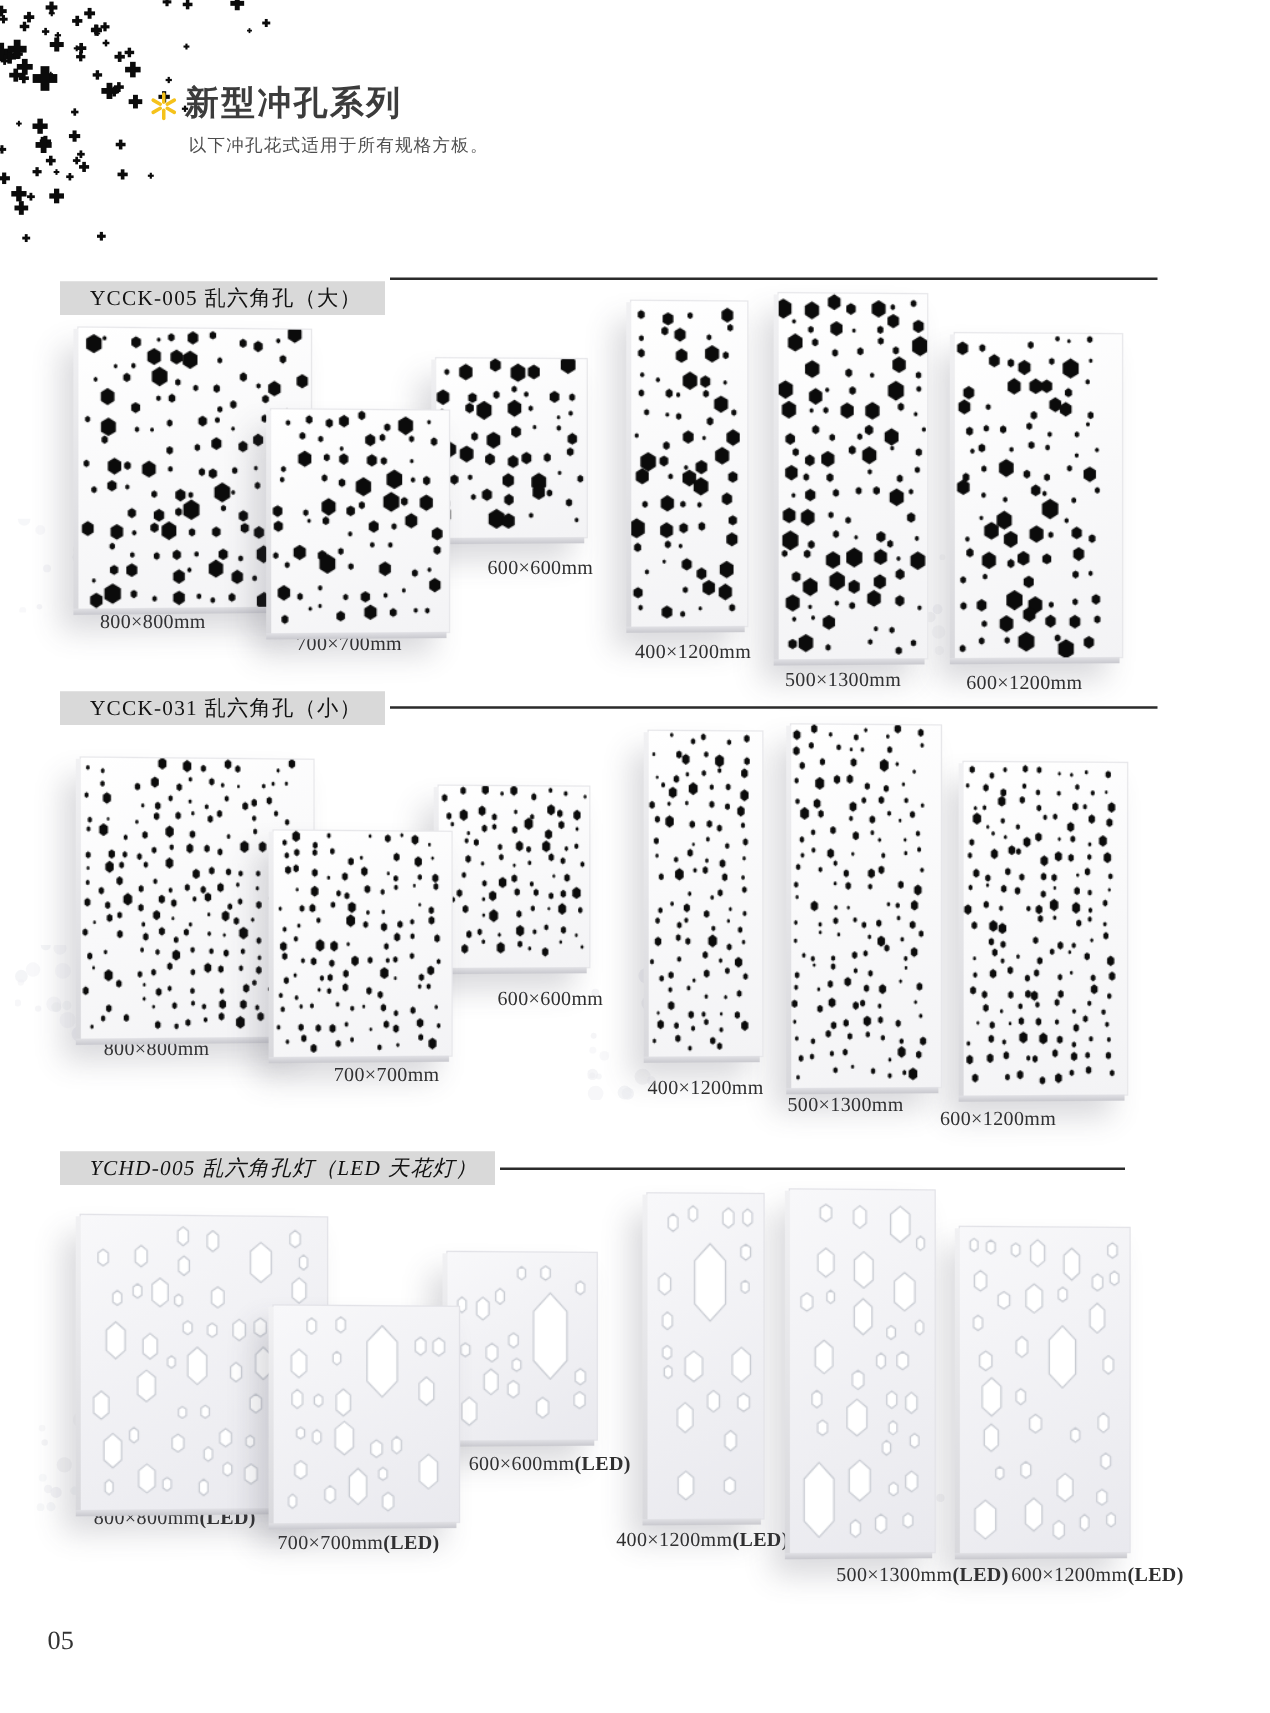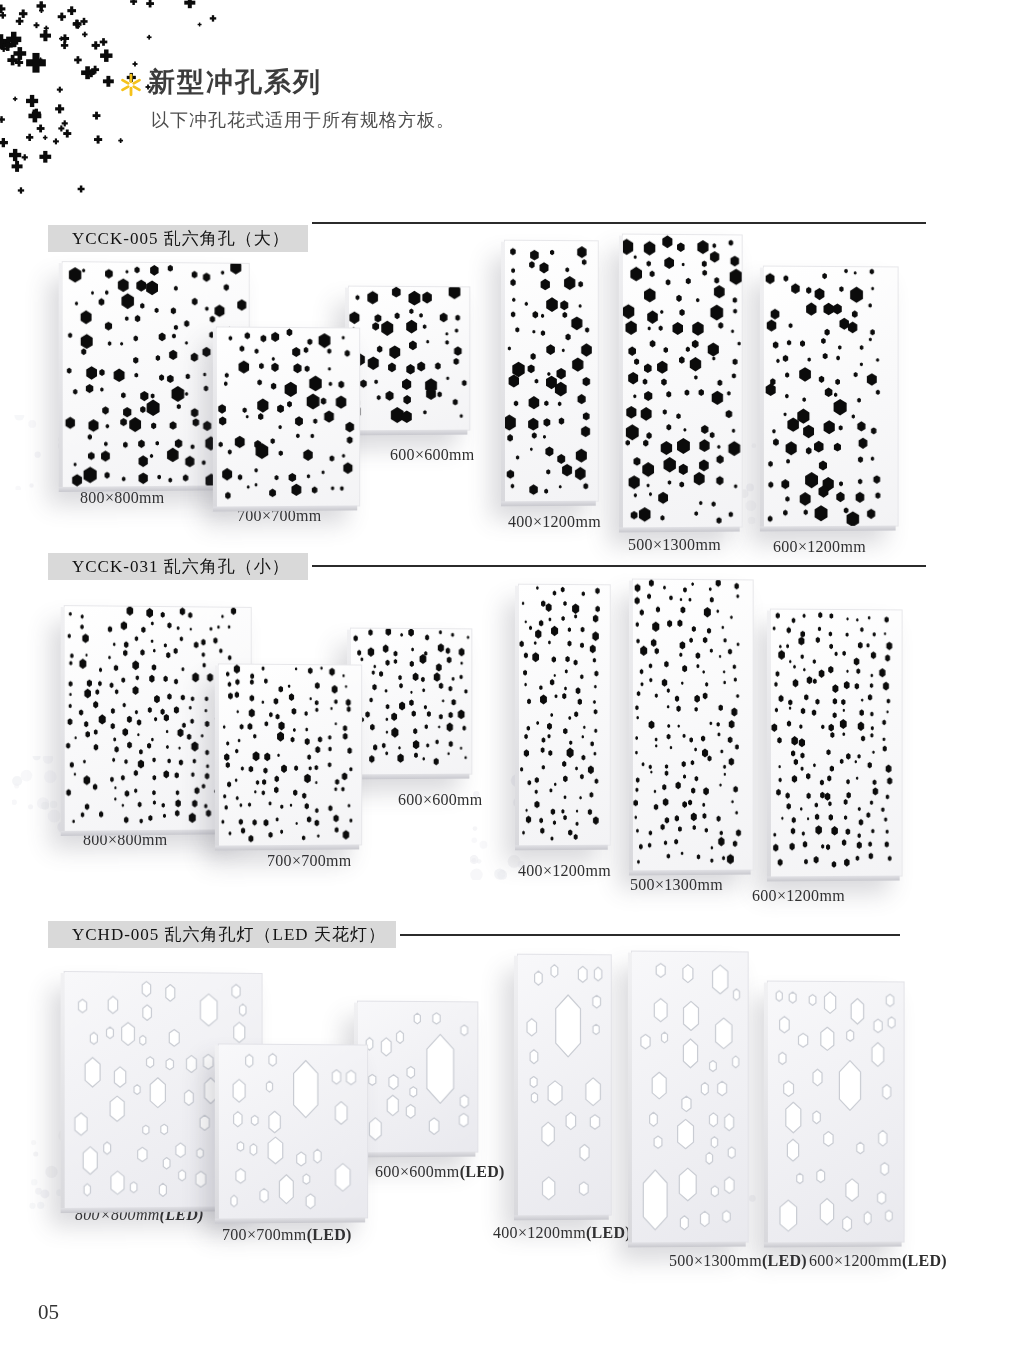--- a/index.html
+++ b/index.html
@@ -7,21 +7,21 @@
         font-family:"Liberation Serif",serif;}
 
   
   #plus-field{position:absolute;left:0;top:0;width:250px;height:256px;}
 
   
   .star{position:absolute;left:119px;top:73px;width:24px;height:24px;}
   .page-title{position:absolute;left:148px;top:64px;font-family:"Liberation Sans",sans-serif;
               font-size:27px;font-weight:600;color:#3c3c3c;letter-spacing:2px;white-space:nowrap;}
   .page-subtitle{position:absolute;left:151px;top:108px;font-family:"Liberation Sans",sans-serif;
-              font-size:18px;color:#4c4c4c;letter-spacing:1px;white-space:nowrap;}
+              font-size:14px;color:#4c4c4c;letter-spacing:1px;white-space:nowrap;}
 
   
   .sec-head{position:absolute;left:48px;height:27px;line-height:27px;background:#d9d9d9;
             padding-left:24px;font-size:17px;color:#121212;letter-spacing:1px;white-space:nowrap;
             box-sizing:content-box;}
   .sec-line{position:absolute;height:2px;background:#2b2b2b;}
 
   
   .panel{position:absolute;background:linear-gradient(160deg,#ffffff 0%,#f3f3f5 100%);
          border:1px solid #e7e7ea;box-shadow:-13px 17px 22px rgba(70,70,85,0.20);}
@@ -1616,21 +1616,21 @@
 
     <div class="size-label" style="left:83px;top:831px;"><span>800×800mm</span><span class="led-b"></span></div>
     <div class="size-label" style="left:267px;top:852px;"><span>700×700mm</span><span class="led-b"></span></div>
     <div class="size-label" style="left:398px;top:791px;"><span>600×600mm</span><span class="led-b"></span></div>
     <div class="size-label" style="left:518px;top:862px;"><span>400×1200mm</span><span class="led-b"></span></div>
     <div class="size-label" style="left:630px;top:876px;"><span>500×1300mm</span><span class="led-b"></span></div>
     <div class="size-label" style="left:752px;top:887px;"><span>600×1200mm</span><span class="led-b"></span></div>
   </div>
 
   <div class="section">
-    <div class="sec-head" style="top:921px;width:324px;">YCHD-005 乱六角孔灯（LED 天花灯）</div>
+    <div class="sec-head" style="top:921px;width:324px;font-style:italic;">YCHD-005 乱六角孔灯（LED 天花灯）</div>
     <div class="sec-line" style="left:400px;top:934px;width:500px;"></div>
 
     <div class="panel panel-led tilt-sq" style="left:64px;top:972px;width:198px;height:234px;z-index:2;">
         <svg viewBox="0 0 198 234" preserveAspectRatio="none">
           <polygon points="25.3,173.4 32.3,179.5 32.3,194.5 25.3,200.7 18.3,194.5 18.3,179.5" fill="#ffffff" stroke="#c9ccd3" stroke-width="1.2" stroke-linejoin="round"></polygon>
           <polygon points="178.5,88.6 182.1,91.5 182.1,98.6 178.5,101.5 174.8,98.6 174.8,91.5" fill="#ffffff" stroke="#c9ccd3" stroke-width="1.2" stroke-linejoin="round"></polygon>
           <polygon points="183.3,139.0 188.1,142.7 188.1,151.8 183.3,155.5 178.6,151.8 178.6,142.7" fill="#ffffff" stroke="#c9ccd3" stroke-width="1.2" stroke-linejoin="round"></polygon>
           <polygon points="80.8,152.2 83.9,154.3 83.9,159.4 80.8,161.5 77.7,159.4 77.7,154.3" fill="#ffffff" stroke="#c9ccd3" stroke-width="1.2" stroke-linejoin="round"></polygon>
           <polygon points="180.1,203.6 184.1,206.7 184.1,214.2 180.1,217.3 176.1,214.2 176.1,206.7" fill="#ffffff" stroke="#c9ccd3" stroke-width="1.2" stroke-linejoin="round"></polygon>
           <polygon points="144.1,20.6 152.6,27.8 152.6,45.6 144.1,52.8 135.7,45.6 135.7,27.8" fill="#ffffff" stroke="#c9ccd3" stroke-width="1.2" stroke-linejoin="round"></polygon>
@@ -1818,21 +1818,21 @@
           <polygon points="121.1,228.4 124.5,231.0 124.5,237.2 121.1,239.7 117.7,237.2 117.7,231.0" fill="#ffffff" stroke="#c9ccd3" stroke-width="1.2" stroke-linejoin="round"></polygon>
           <polygon points="31.8,191.2 34.9,193.5 34.9,199.2 31.8,201.5 28.7,199.2 28.7,193.5" fill="#ffffff" stroke="#c9ccd3" stroke-width="1.2" stroke-linejoin="round"></polygon>
           <polygon points="116.8,180.7 120.7,183.6 120.7,190.6 116.8,193.5 113.0,190.6 113.0,183.6" fill="#ffffff" stroke="#c9ccd3" stroke-width="1.2" stroke-linejoin="round"></polygon>
           <polygon points="79.1,234.5 83.5,237.9 83.5,246.1 79.1,249.4 74.7,246.1 74.7,237.9" fill="#ffffff" stroke="#c9ccd3" stroke-width="1.2" stroke-linejoin="round"></polygon>
           <polygon points="99.7,229.8 103.2,232.7 103.2,239.9 99.7,242.8 96.3,239.9 96.3,232.7" fill="#ffffff" stroke="#c9ccd3" stroke-width="1.2" stroke-linejoin="round"></polygon>
           <polygon points="122.3,12.0 126.0,14.8 126.0,21.5 122.3,24.2 118.5,21.5 118.5,14.8" fill="#ffffff" stroke="#c9ccd3" stroke-width="1.2" stroke-linejoin="round"></polygon>
           <polygon points="123.8,34.7 127.3,37.2 127.3,43.4 123.8,45.9 120.4,43.4 120.4,37.2" fill="#ffffff" stroke="#c9ccd3" stroke-width="1.2" stroke-linejoin="round"></polygon>
         </svg>
       </div>
 
-    <div class="size-label" style="left:75px;top:1206px;font-style:italic;"><span>800×800mm</span><span class="led-b">(LED)</span></div>
+    <div class="size-label" style="left:75px;top:1206px;"><span>800×800mm</span><span class="led-b">(LED)</span></div>
     <div class="size-label" style="left:222px;top:1226px;"><span>700×700mm</span><span class="led-b">(LED)</span></div>
     <div class="size-label" style="left:375px;top:1163px;"><span>600×600mm</span><span class="led-b">(LED)</span></div>
     <div class="size-label" style="left:493px;top:1224px;"><span>400×1200mm</span><span class="led-b">(LED)</span></div>
     <div class="size-label" style="left:669px;top:1252px;"><span>500×1300mm</span><span class="led-b">(LED)</span></div>
     <div class="size-label" style="left:777px;top:1252px;margin-left:32px;"><span>600×1200mm</span><span class="led-b">(LED)</span></div>
   </div>
 
   <div class="page-number">05</div>
 <div class="bokeh" style="left: 8px; top: 415px; width: 125px; height: 75px;"><svg viewBox="0 0 125 75" style="width: 100%; height: 100%;">
         <circle cx="67.82453108462505" cy="8.218148967716843" r="3.5127595749218017" fill="#e3e4ea" opacity="0.37585283822845666"></circle>

